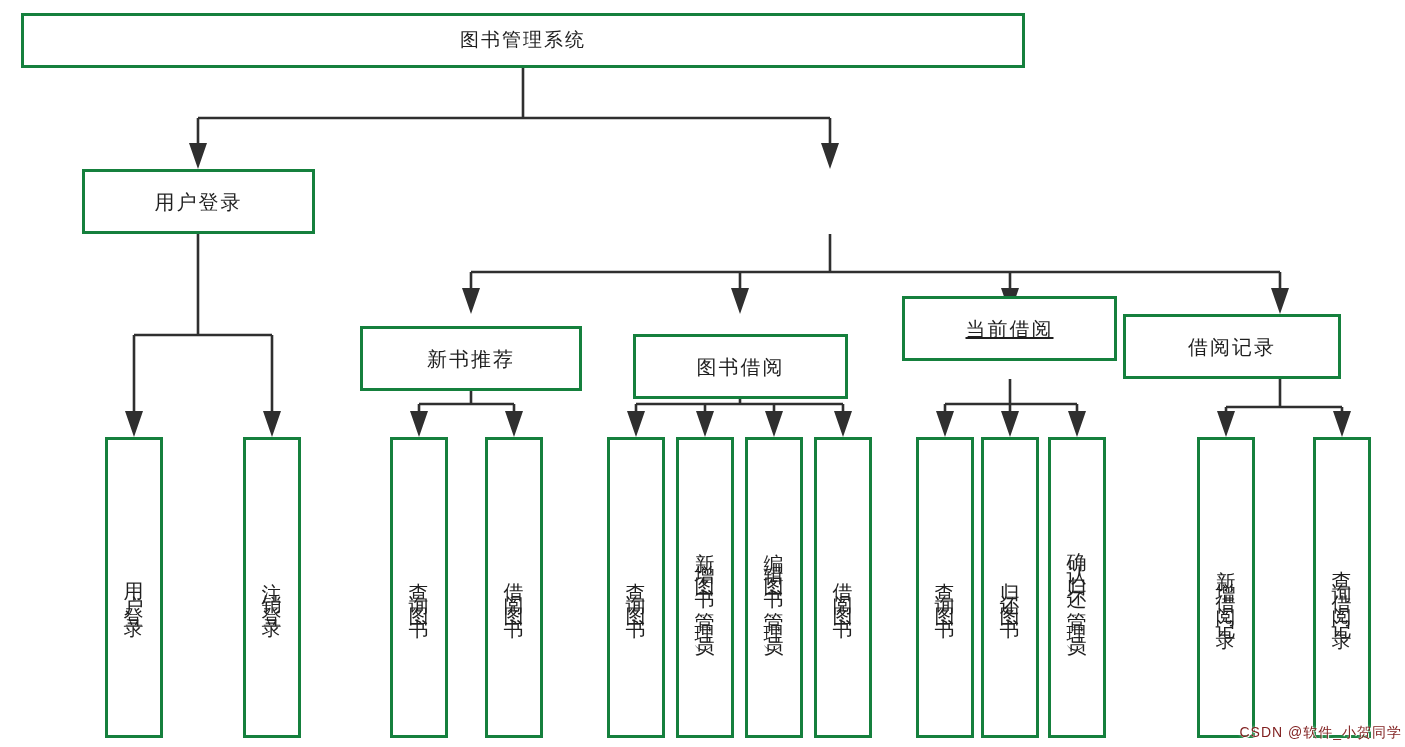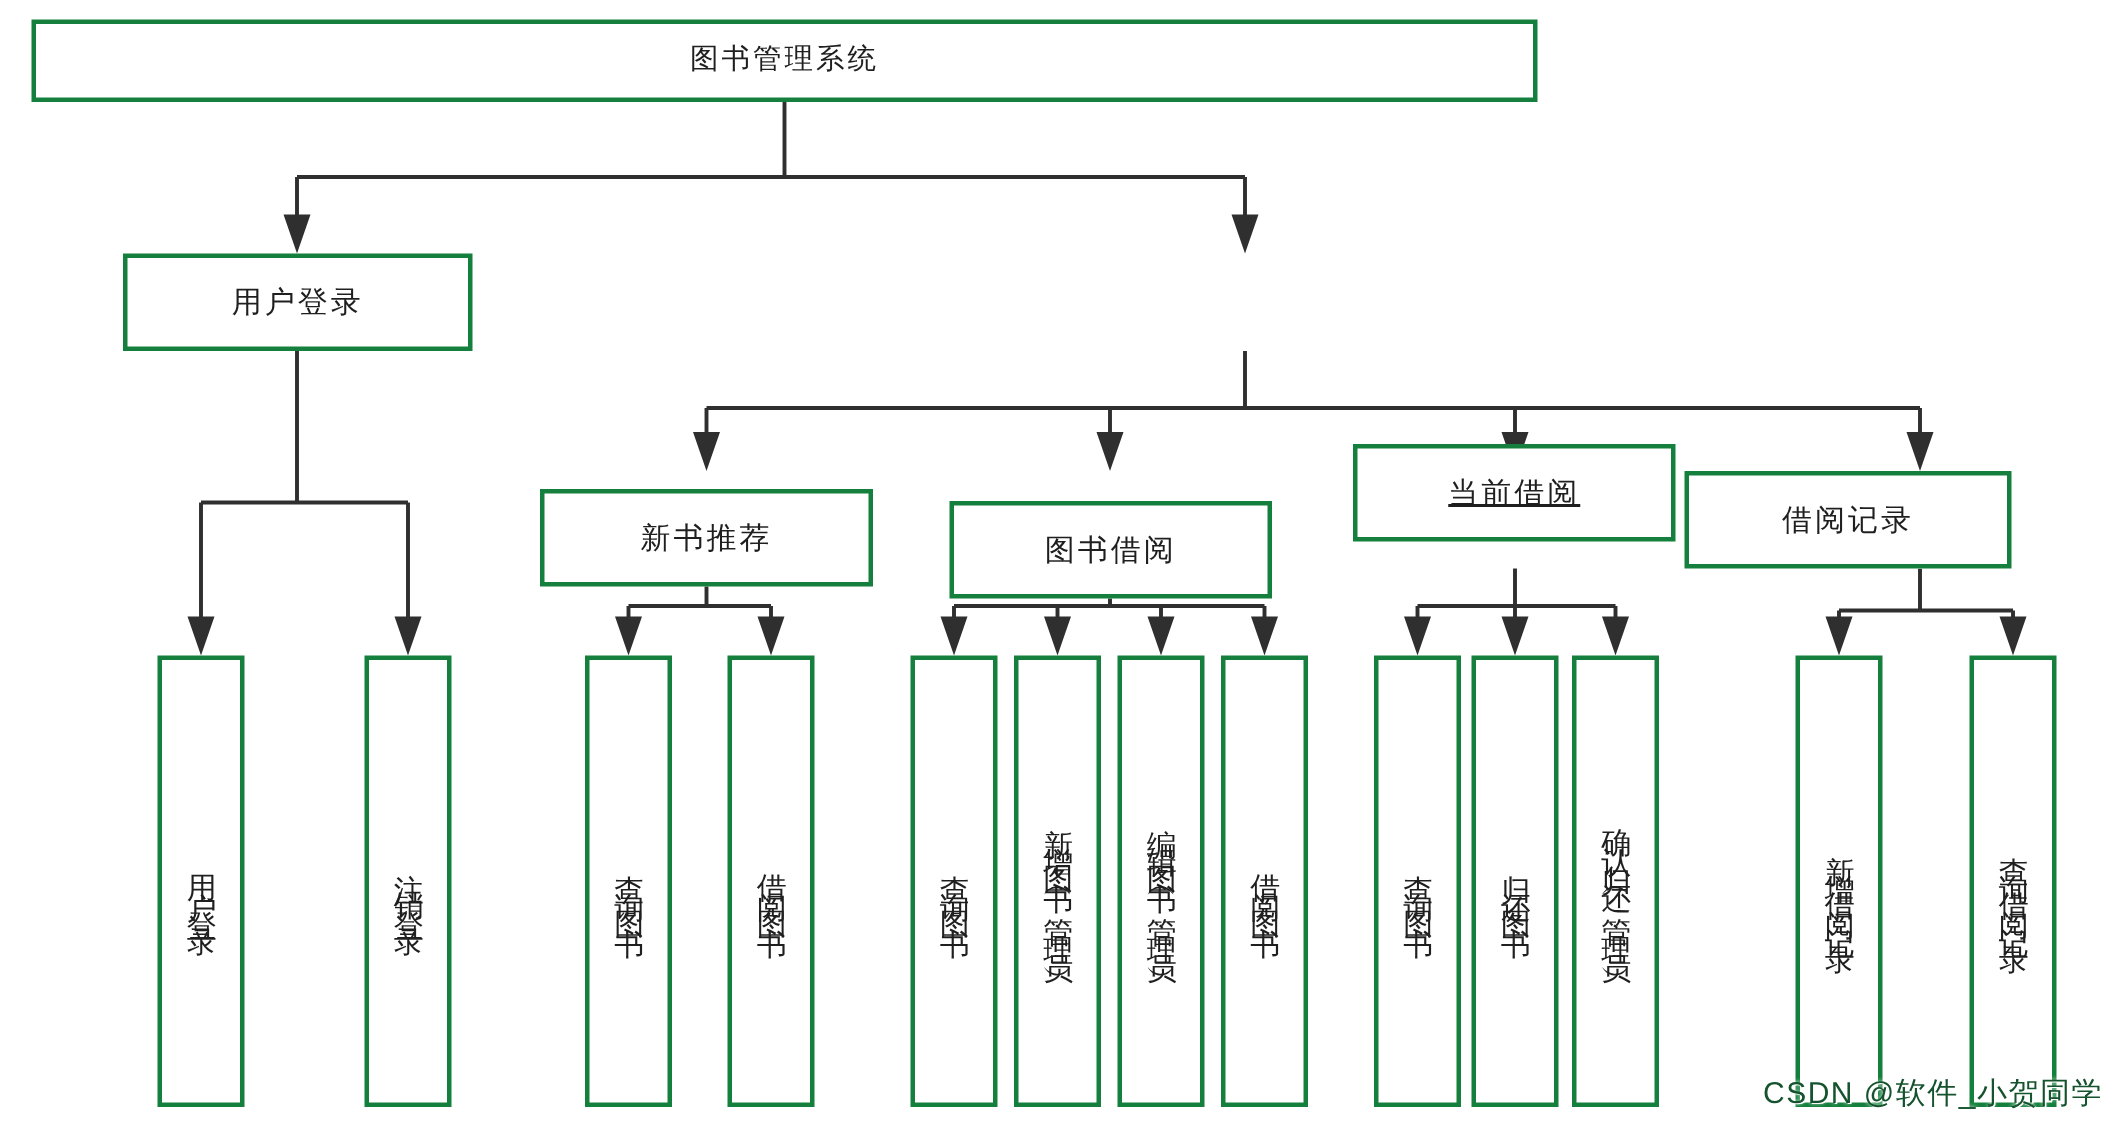--- a/index.html
+++ b/index.html
@@ -43,22 +43,22 @@
     writing-mode: vertical-rl;
     text-orientation: mixed;
     letter-spacing: 12px;
     font-size: 20px;
     padding-top: 6px;
   }
   .watermark {
     position: absolute;
     right: 3px;
     bottom: 5px;
-    font-size: 20px;
-    color: #14532d;
+    font-size: 14px;
+    color: #7f1d1d;
     letter-spacing: 1px;
     text-shadow: 0 0 3px #ffffff, 1px 1px 0 #ffffff;
     white-space: nowrap;
   }
 </style>
 </head>
 <body>
 
 <div class="stage">
 

